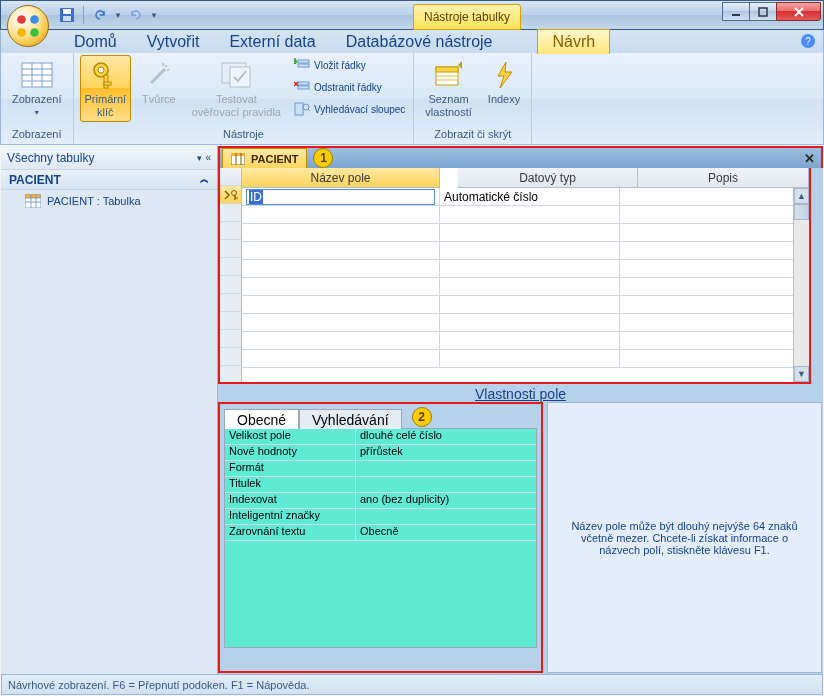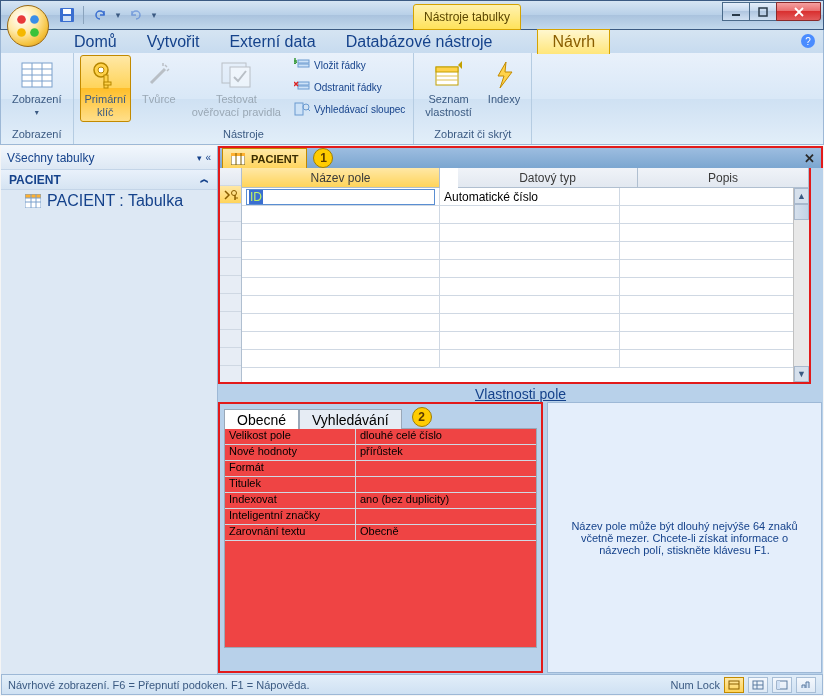--- a/index.html
+++ b/index.html
@@ -37,21 +37,21 @@
   .big-btn .ico { width: 32px; height: 32px; display: flex; align-items: center; justify-content: center; }
   .small-cmd { display: flex; align-items: center; gap: 4px; font-size: 10px; color: #15428b; padding: 2px 2px; }
   .small-cmd .sico { width: 16px; height: 16px; display: flex; align-items:center; justify-content:center; }
   .small-col { display: flex; flex-direction: column; gap: 2px; }
 
   
   .main { position: absolute; left: 1px; top: 146px; right: 1px; bottom: 22px; background: #b8d1ea; display: flex; }
   .nav { width: 217px; background: #dde8f4; border-right: 1px solid #9db8d6; display: flex; flex-direction: column; }
   .nav-hdr { height: 24px; background: linear-gradient(to bottom,#f2f7fd,#dde8f4); border-bottom: 1px solid #c4d5e8; display: flex; align-items: center; padding: 0 6px; font-size: 12px; color: #15428b; justify-content: space-between; }
   .nav-grp { height: 20px; background: linear-gradient(to bottom,#e9f1fb,#d6e4f2); border-bottom: 1px solid #c4d5e8; display: flex; align-items: center; padding: 0 8px; font-size: 12px; color: #15428b; font-weight: bold; justify-content: space-between; }
-  .nav-item { height: 22px; display: flex; align-items: center; padding: 0 10px 0 24px; font-size: 16px; color: #15428b; gap: 6px; }
+  .nav-item { height: 22px; display: flex; align-items: center; padding: 0 10px 0 24px; font-size: 11px; color: #15428b; gap: 6px; }
   .nav-item .tico { width: 16px; height: 14px; }
 
   .work { flex: 1; position: relative; }
   .tabbar { position: absolute; left: 0; right: 0; top: 0; height: 22px; background: linear-gradient(to bottom,#9dbde0,#7ba6d0); border: 2px solid #e21a1a; border-bottom: none; display: flex; align-items: center; }
   .doc-tab { height: 22px; background: linear-gradient(to bottom,#ffe8a6,#ffd45a); border: 1px solid #c28a00; display: flex; align-items: center; padding: 0 8px; gap: 6px; font-size: 11px; color: #3a2c00; font-weight: bold; margin: 0 0 -1px 2px; }
   .doc-tab .tico { width: 14px; height: 12px; }
   .circ { width: 20px; height: 20px; border-radius: 50%; background: #ffcc00; border: 1px solid #a07e00; display: flex; align-items: center; justify-content: center; font-size: 12px; font-weight: bold; color: #5a3a00; }
   .tab-close { position: absolute; right: 6px; font-size: 13px; font-weight: bold; color: #2a2a2a; }
 
   .design-grid { position: absolute; left: 0; right: 12px; top: 22px; height: 216px; background: #fff; border: 2px solid #e21a1a; border-top: none; display: flex; }
@@ -74,21 +74,21 @@
   .dg-scroll .thumb { height:16px; background: linear-gradient(to right,#d6e0ec,#c2d3e6); border:1px solid #a8b8cc; margin-top:0;}
   .dg-scroll .track { flex:1; }
   .dg-scroll { display:flex; flex-direction:column; }
 
   .fp-title { position: absolute; left: 0; right: 0; top: 240px; height: 16px; text-align: center; font-size: 14px; color: #15428b; text-decoration: underline; }
   .fp-area { position: absolute; left: 0; right: 0; top: 256px; bottom: 1px; display: flex; gap: 4px; }
   .fp-left { flex: 0 0 325px; border: 2px solid #e21a1a; padding: 4px; }
   .fp-tabs { display: flex; height: 20px; }
   .fp-tab { border: 1px solid #9aa8b8; border-bottom: none; padding: 2px 12px; font-size: 14px; background: #fff; position: relative; top:1px; }
   .fp-tab.inactive { background: #e6ecf4; }
-  .fp-grid { border: 1px solid #9aa8b8; background: #ef4444; height: 220px; }
+  .fp-grid { border: 1px solid #9aa8b8; background: #5eead4; height: 220px; }
   .fp-row { display: flex; height: 16px; border-bottom: 1px solid #cfd8e3; font-size: 11px; }
   .fp-row .k { width: 130px; padding: 0 4px; }
   .fp-row .v { flex: 1; padding: 0 4px; border-left: 1px solid #cfd8e3; }
   .fp-right { flex: 1; border: 1px solid #9db8d6; background: #e4eefb; display: flex; align-items: center; justify-content: center; padding: 20px; text-align: center; font-size: 11px; color: #15428b; margin-right:1px; }
 
   
   .statusbar { position: absolute; left: 1px; right: 1px; bottom: 1px; height: 21px; background: linear-gradient(to bottom,#e2eef9,#cfe1f3); border: 1px solid #9db8d6; display: flex; align-items: center; font-size: 11px; color: #3b5a82; padding: 0 6px; justify-content: space-between; }
   .sb-right { display: flex; align-items: center; gap: 4px; }
   .sb-btn { width: 20px; height: 16px; border: 1px solid #a8bed6; background: linear-gradient(to bottom,#f4f8fd,#dfeaf6); display:flex; align-items:center; justify-content:center; }
   .sb-btn.active { background: linear-gradient(to bottom,#ffe8a6,#ffd45a); border-color:#c28a00; }
@@ -346,21 +346,21 @@
       </div>
       <div class="dg-cols">
         <div class="dg-head">
           <div class="hcell c1">Název pole</div>
           <div class="hcell c2">Datový typ</div>
           <div class="hcell c3">Popis</div>
         </div>
         <div class="dg-rows">
           <div class="dg-row">
             <div class="dcell c1">
-                <div class="edit-box" style="width:100%"><span style="background:#3a6ed0;color:#bef264;padding:0 1px">ID</span></div>
+                <div class="edit-box" style="width:100%"><span style="background:#3a6ed0;color:#ffffff;padding:0 1px">ID</span></div>
               </div>
             <div class="dcell c2">Automatické číslo</div>
             <div class="dcell c3"></div>
           </div>
           <div class="dg-row">
               <div class="dcell c1"></div>
               <div class="dcell c2"></div>
               <div class="dcell c3"></div>
             </div>
           <div class="dg-row">
@@ -457,40 +457,13 @@
       </div>
       <div class="fp-right">
         <span>Název pole může být dlouhý nejvýše 64 znaků včetně mezer. Chcete-li získat informace o názvech polí, stiskněte klávesu F1.</span>
       </div>
     </div>
   </div>
 </div>
 
 <div class="statusbar">
   <span>Návrhové zobrazení.  F6 = Přepnutí podoken.    F1 = Nápověda.</span>
-  <div class="sb-right">
-    <span>Num Lock</span>
-    <div class="sb-btn active">
-        <svg width="12" height="10">
-          <rect x="1" y="1" width="10" height="8" fill="none" stroke="#8a5e00"></rect>
-          <line x1="1" y1="4" x2="11" y2="4" stroke="#8a5e00"></line>
-        </svg>
-      </div>
-    <div class="sb-btn">
-        <svg width="12" height="10">
-          <rect x="1" y="1" width="10" height="8" fill="none" stroke="#5a7aa0"></rect>
-          <line x1="5" y1="1" x2="5" y2="9" stroke="#5a7aa0"></line>
-          <line x1="1" y1="5" x2="11" y2="5" stroke="#5a7aa0"></line>
-        </svg>
-      </div>
-    <div class="sb-btn">
-        <svg width="12" height="10">
-          <rect x="1" y="1" width="10" height="8" fill="none" stroke="#5a7aa0"></rect>
-          <rect x="1" y="1" width="3" height="8" fill="#cfe0f5"></rect>
-        </svg>
-      </div>
-    <div class="sb-btn">
-        <svg width="12" height="10">
-          <path d="M2 8 L2 5 L5 5 L5 8 M6 8 L6 2 L9 2 L9 8" fill="#cfe0f5" stroke="#5a7aa0"></path>
-        </svg>
-      </div>
-  </div>
 </div>
 
 </body></html>

